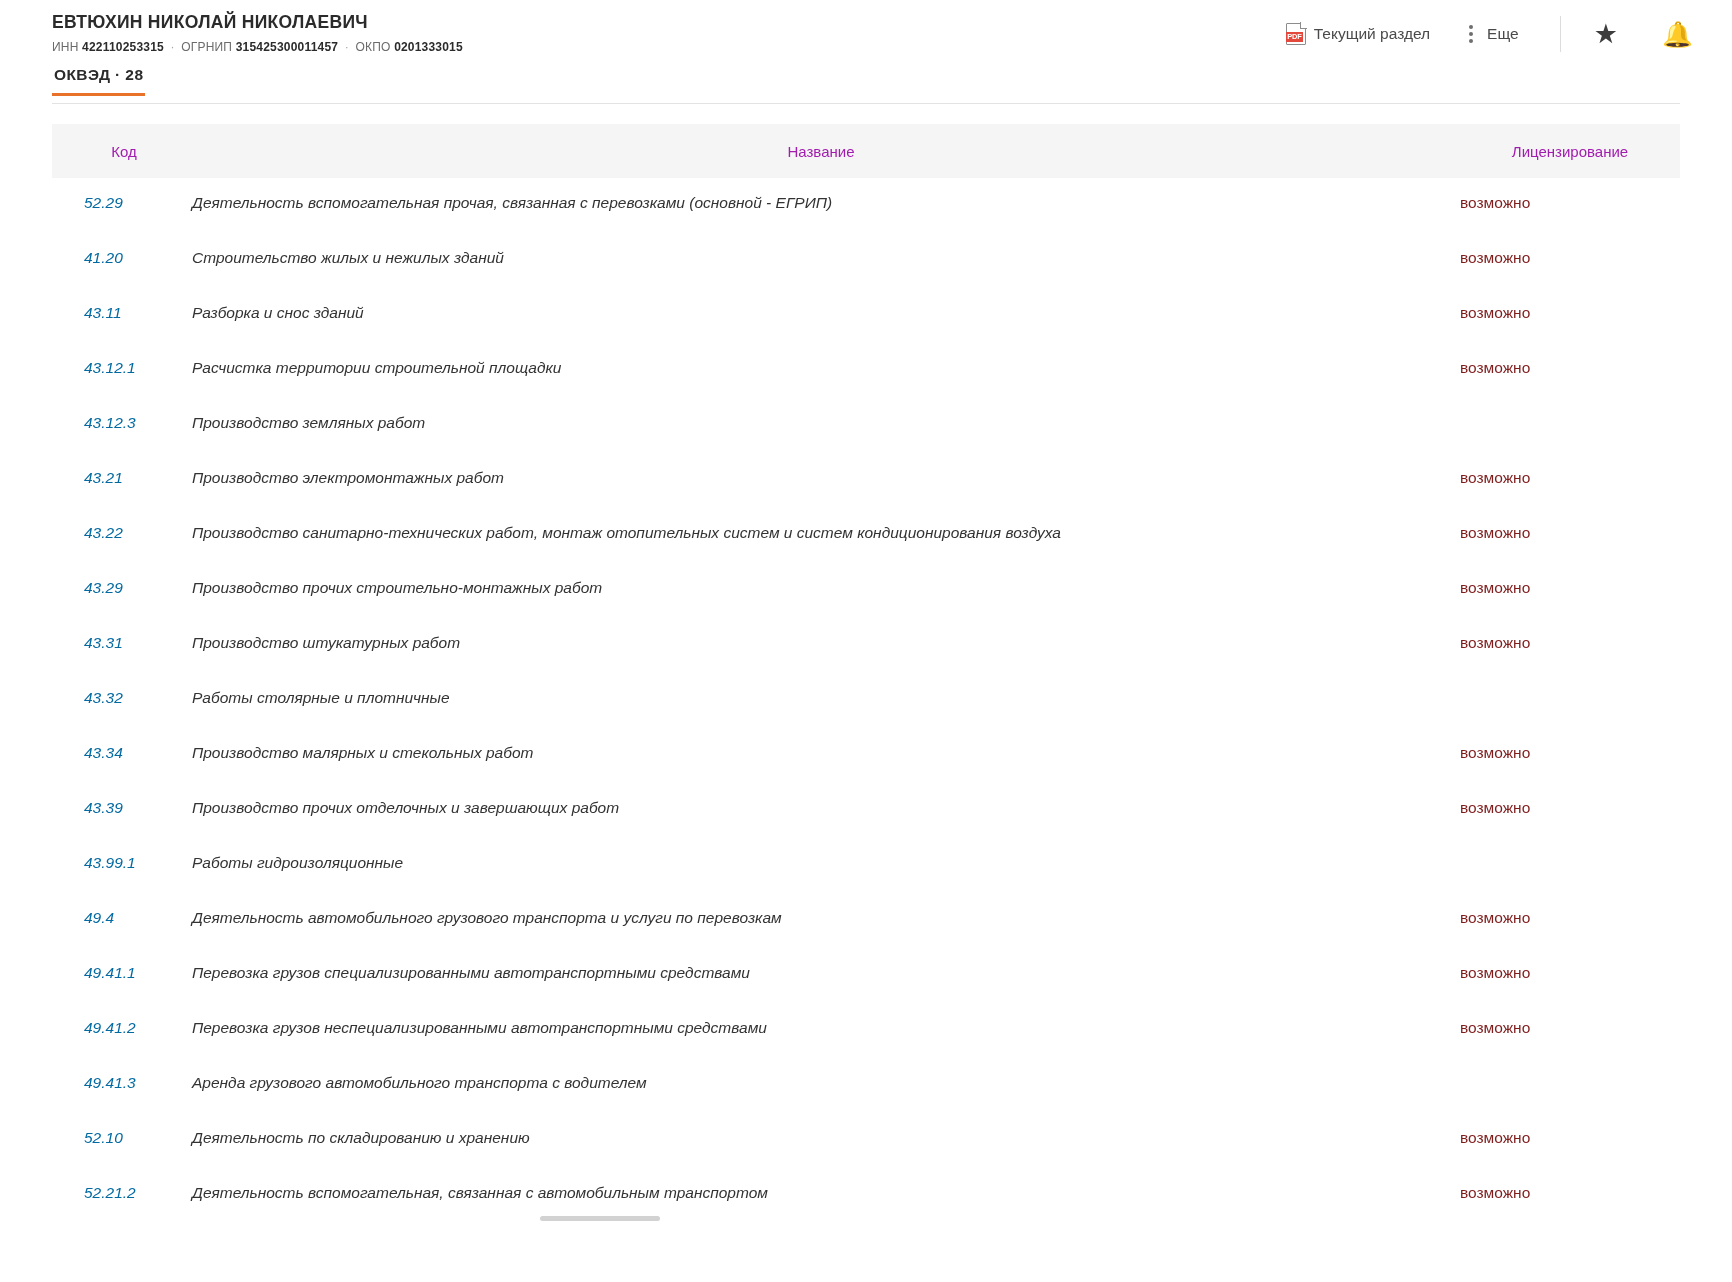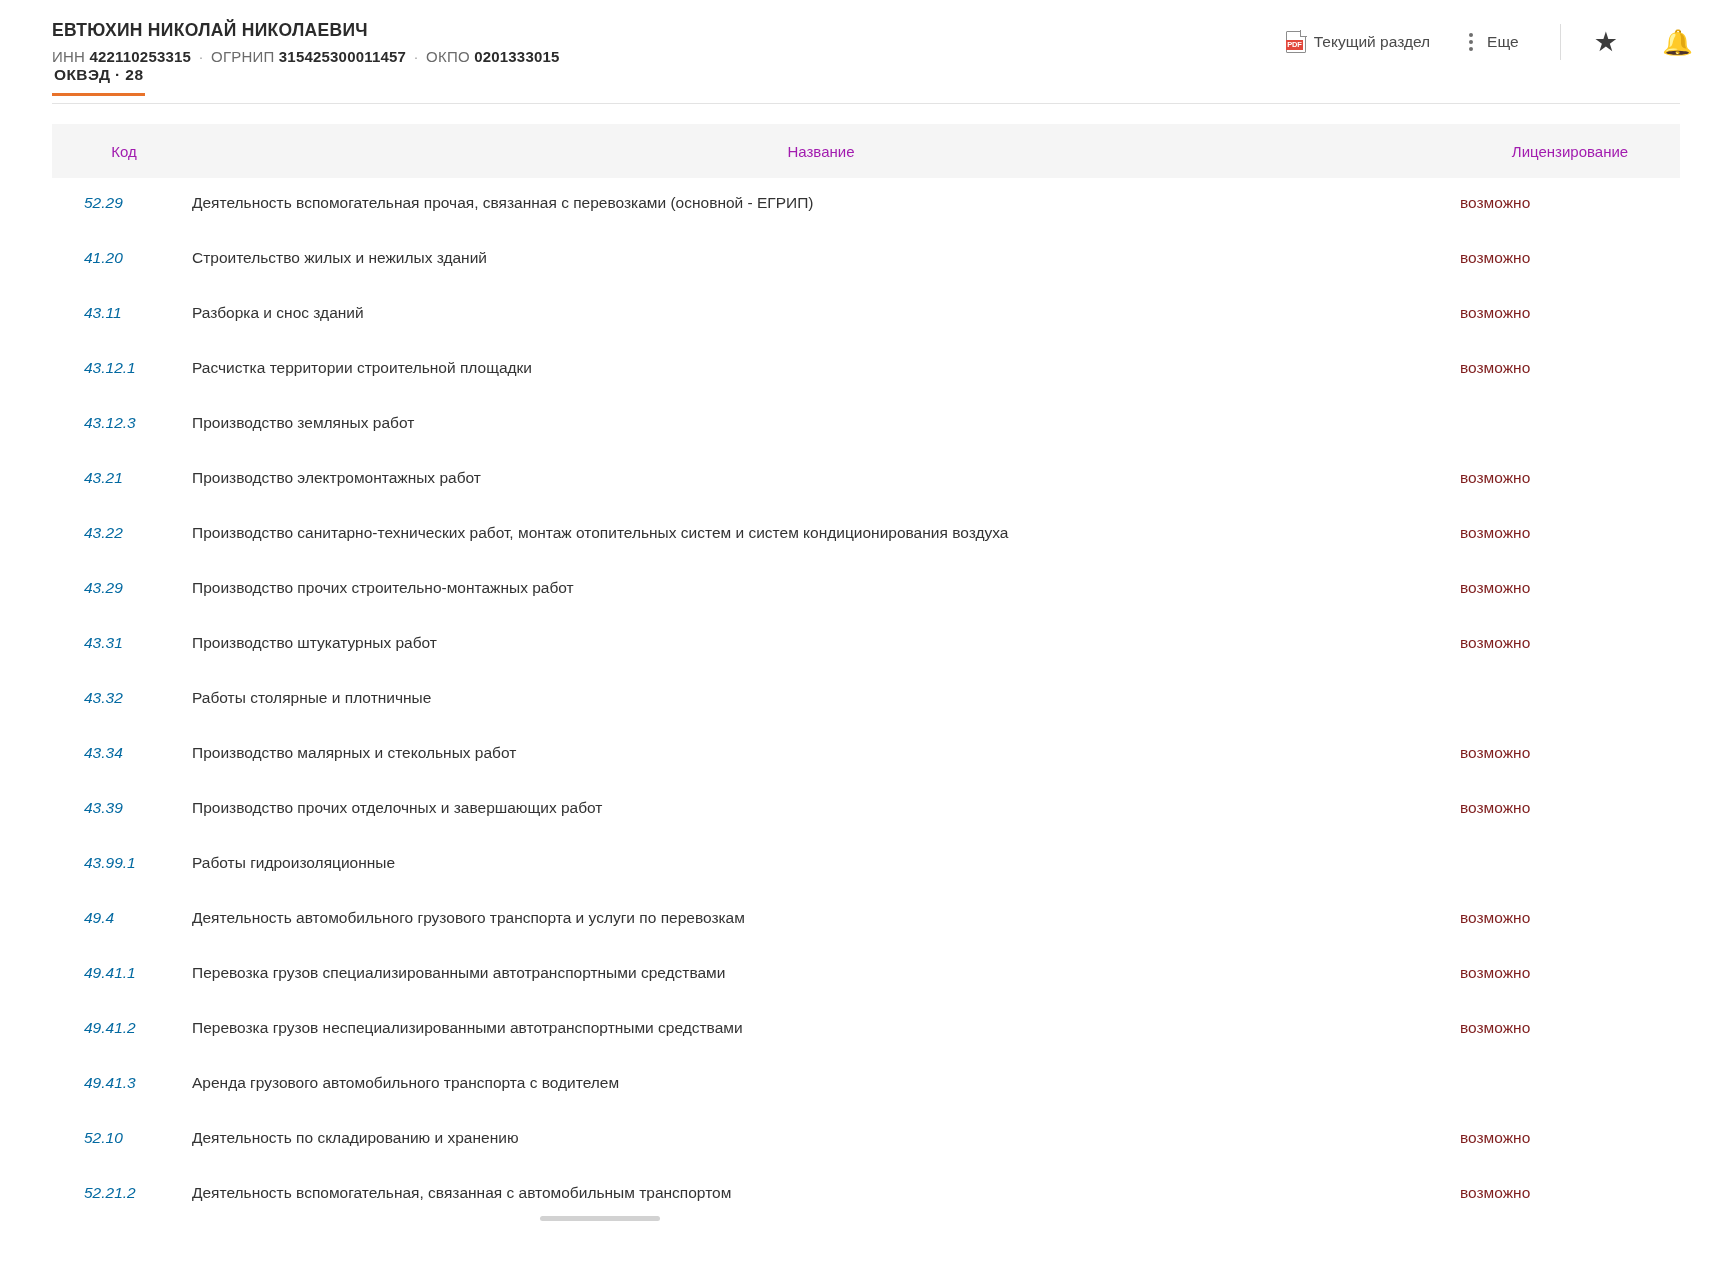--- a/index.html
+++ b/index.html
@@ -10,33 +10,33 @@
     background: #ffffff;
     font-family: "Liberation Sans", sans-serif;
     color: #333333;
   }
   body { position: relative; }
 
   
   .header {
     display: flex;
     align-items: flex-start;
-    padding: 18px 26px 0 52px;
+    padding: 10px 26px 0 52px;
     height: 62px;
   }
   .header-left { flex: 1 1 auto; padding-top: 2px; }
   .company-name {
     font-size: 17.5px;
     font-weight: bold;
     letter-spacing: 0.3px;
     color: #2b2b2b;
     margin-bottom: 7px;
   }
   .company-ids {
-    font-size: 15px;
+    font-size: 12px;
     color: #555555;
     letter-spacing: 0.2px;
   }
   .company-ids .lbl { color: #6b6b6b; }
   .company-ids .val { font-weight: bold; color: #2b2b2b; }
   .company-ids .sep { color: #a5a5a5; padding: 0 3px; }
 
   .header-right {
     display: flex;
     align-items: center;
@@ -142,21 +142,21 @@
   thead th.c-name { padding-left: 28px; }
   thead th.c-lic { width: 230px; padding-left: 10px; }
   tbody td {
     font-size: 15.5px;
     color: #333333;
     padding: 16px 0;
     vertical-align: top;
     border: none;
   }
   tbody td.c-code { padding-left: 32px; color: #0369a1; font-style: italic; }
-  tbody td.c-name { padding-left: 28px; padding-right: 20px; }
+  tbody td.c-name { padding-left: 28px; padding-right: 20px; font-style: italic; }
   tbody td.c-lic { padding-left: 10px; color: #7f1d1d; }
   tbody tr { height: 55px; }
 
   
   .bottom-bar {
     position: absolute;
     left: 0; right: 0; bottom: 0;
     height: 10px;
   }
   .bottom-bar .thumb {

